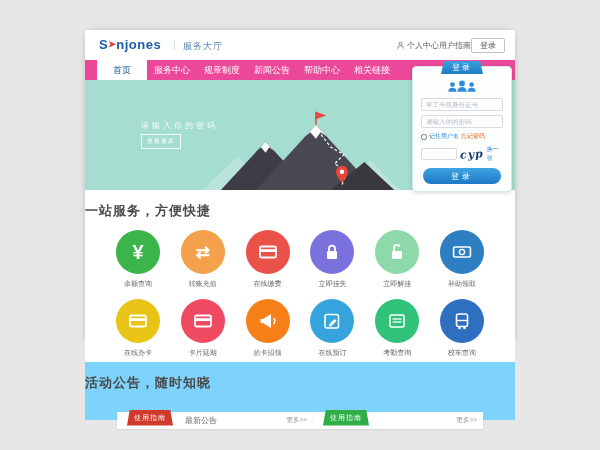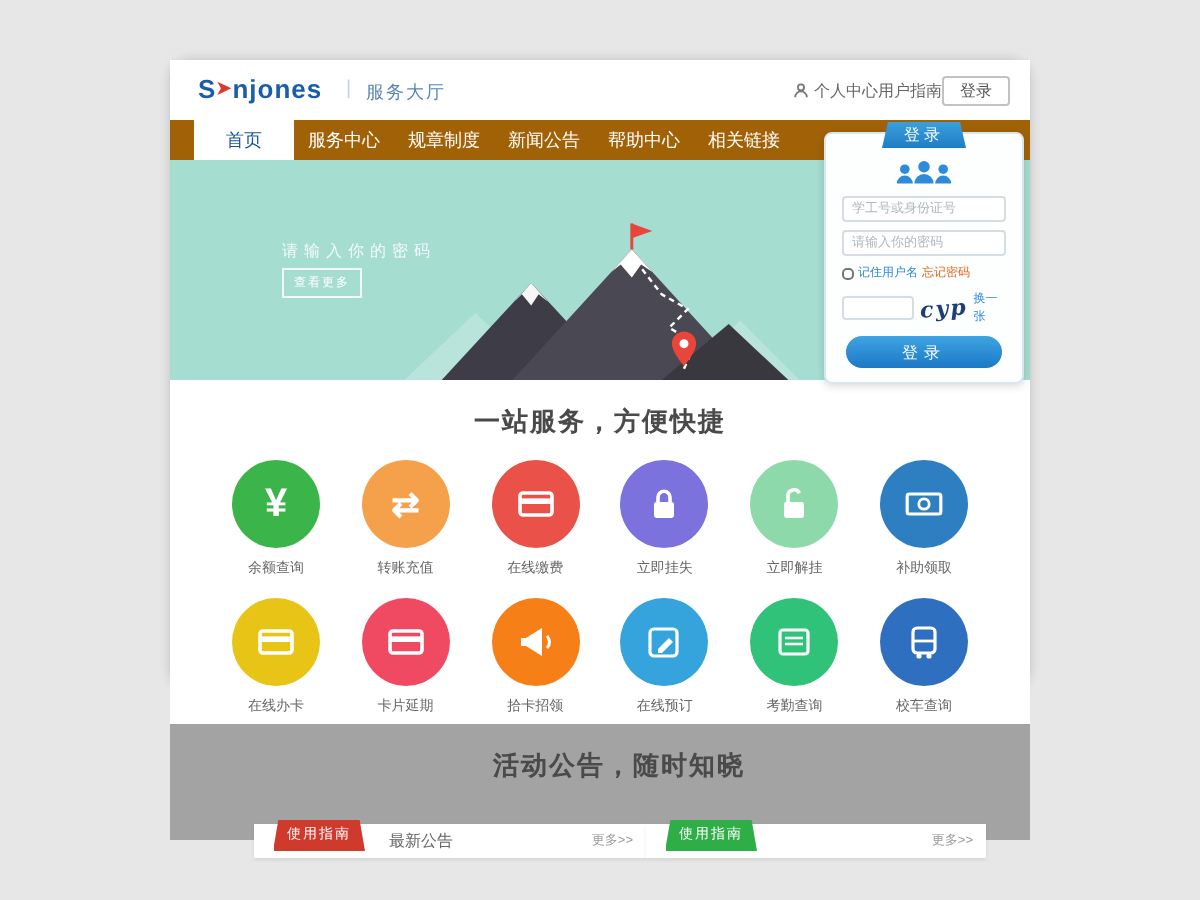--- a/index.html
+++ b/index.html
@@ -15,21 +15,21 @@
     color:#1a5dab; letter-spacing:.5px; }
   .logo .arrow { color:#e0392e; font-size:9px; position:relative; top:-2px; }
   .hdr-div { position:absolute; left:88px; top:9px; color:#c9d4e0; font-size:10px; }
   .tagline { position:absolute; left:98px; top:10px; font-size:9px; color:#5b84b0; letter-spacing:1px; }
   .hdr-right { position:absolute; right:10px; top:8px; display:flex; align-items:center; gap:0; }
   .hdr-link { font-size:8px; color:#666; display:flex; align-items:center; gap:2px; cursor:pointer; }
   .hdr-btn { font-size:8px; color:#555; border:1px solid #c2c2c2; border-radius:2px;
     padding:1px 8px; background:#fff; cursor:pointer; }
 
   
-  .nav { position:relative; height:20px; background:#a16207; display:flex; align-items:stretch; padding-left:12px; }
+  .nav { position:relative; height:20px; background:#ec4899; display:flex; align-items:stretch; padding-left:12px; }
   .nav-item { width:50px; display:flex; align-items:center; justify-content:center;
     color:#fff; font-size:9px; cursor:pointer; }
   .nav-item.active { background:#fff; color:#16539e; }
 
   
   .hero { position:relative; height:110px; background:#a6ddd1; overflow:visible; }
   .hero-title { position:absolute; left:55px; top:16px; color:#fff; font-size:15px;
     font-weight:bold; letter-spacing:3px; }
   .hero-sub { position:absolute; left:56px; top:40px; color:#f2fbf8; font-size:8px; letter-spacing:3px; }
   .hero-cta { position:absolute; left:56px; top:54px; color:#fff; font-size:6px;
@@ -58,33 +58,33 @@
   .captcha-input { width:36px !important; height:12px !important; margin-bottom:0 !important; }
   .captcha-img { font-size:11px; font-style:italic; font-weight:bold; color:#1b3f76;
     font-family:"DejaVu Serif", serif; letter-spacing:1px; transform:rotate(-4deg); cursor:pointer; }
   .captcha-refresh { font-size:6px; color:#2e8ada; cursor:pointer; }
   .login-submit { width:78px; height:16px; margin:0 auto; display:block;
     background:linear-gradient(#3fa4e2,#1b78c6); border:none; border-radius:8px;
     color:#fff; font-size:8px; letter-spacing:3px; cursor:pointer; }
 
   
   .services { position:relative; background:#fff; padding-top:12px; height:172px; }
-  .sec-title { text-align:center; font-size:13px; font-weight:bold; color:#4a4a4a; letter-spacing:1px; }
+  .sec-title { font-size:13px; font-weight:bold; color:#4a4a4a; letter-spacing:1px; }
   .svc-row { display:flex; justify-content:space-between; padding:0 24px; margin-top:10px; }
   .svc { width:58px; text-align:center; cursor:pointer; }
   .circle { width:44px; height:44px; border-radius:50%; margin:0 auto;
     display:flex; align-items:center; justify-content:center; }
   .glyph { color:#fff; font-size:20px; font-weight:bold; line-height:1; }
   .glyph.sm { font-size:17px; }
   .svc-label { font-size:7px; color:#666; margin-top:5px; }
   .more-btn { display:block; margin:12px auto 0; background:#f4731c; color:#fff;
     border:none; border-radius:2px; font-size:8px; padding:4px 12px; letter-spacing:1px; cursor:pointer; }
 
   
-  .announce { position:relative; background:#a3a3a3; height:58px; padding-top:12px;padding-left:19px; }
+  .announce { position:relative; background:#7dd3fc; height:58px; padding-top:12px; }
   .bars { display:flex; justify-content:center; padding:0 18px; margin-top:20px; }
   .bar { position:relative; background:#fff; height:17px; box-shadow:0 1px 2px rgba(0,0,0,.08);
     display:flex; align-items:center; }
   .bar.left { width:196px; } .bar.right { width:170px; }
   .ribbon { position:relative; top:-3px; margin-left:10px; height:16px; min-width:46px;
     color:#fff; font-size:7px; text-align:center; line-height:16px; letter-spacing:1px;
     clip-path:polygon(6% 0,94% 0,100% 100%,0 100%); padding:0 4px; cursor:pointer; }
   .ribbon.red { background:#cf3a2c; } .ribbon.green { background:#2fae47; }
   .bar-tab { font-size:8px; color:#666; margin-left:12px; cursor:pointer; }
   .bar-more { position:absolute; right:6px; font-size:6.5px; color:#999; cursor:pointer; }

